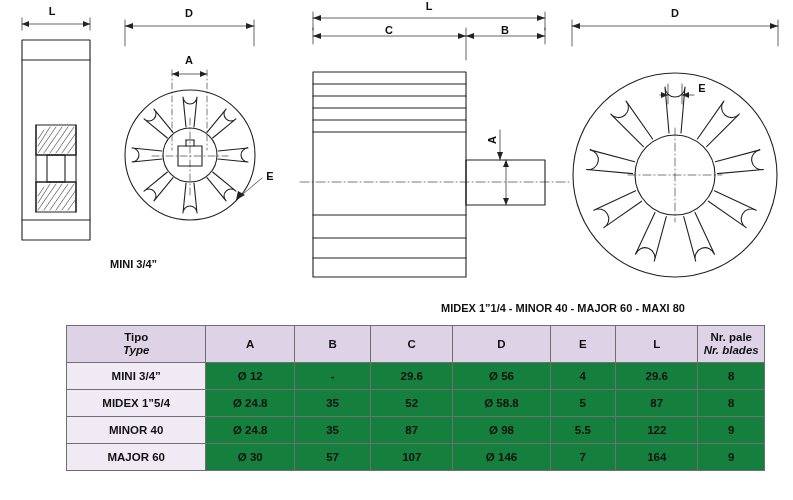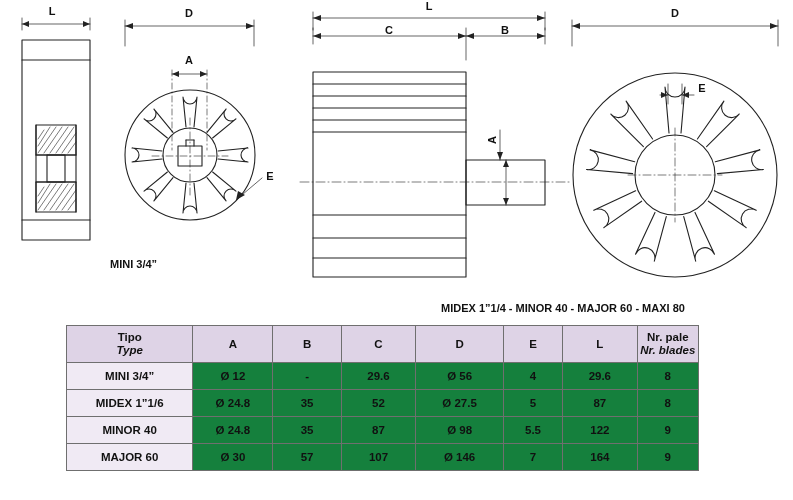--- a/index.html
+++ b/index.html
@@ -50,21 +50,21 @@
   }
   
   #table-wrap {
     position: absolute;
     left: 66px;
     top: 325px;
     width: 661px;
   }
   table {
     border-collapse: collapse;
-    width: 633px;
+    width: 699px;
     font-size: 11.5px;
   }
   th, td {
     border: 1px solid #6f6f6f;
     text-align: center;
     padding: 0;
     height: 26px;
     font-weight: bold;
     color: #111;
   }
@@ -354,25 +354,25 @@
           <td class="name">MINI 3/4”</td>
           <td>Ø 12</td>
           <td>-</td>
           <td>29.6</td>
           <td>Ø 56</td>
           <td>4</td>
           <td>29.6</td>
           <td>8</td>
         </tr>
         <tr>
-          <td class="name">MIDEX 1”1/6</td>
+          <td class="name">MIDEX 1”5/4</td>
           <td>Ø 24.8</td>
           <td>35</td>
           <td>52</td>
-          <td>Ø 27.5</td>
+          <td>Ø 58.8</td>
           <td>5</td>
           <td>87</td>
           <td>8</td>
         </tr>
         <tr>
           <td class="name">MINOR 40</td>
           <td>Ø 24.8</td>
           <td>35</td>
           <td>87</td>
           <td>Ø 98</td>

